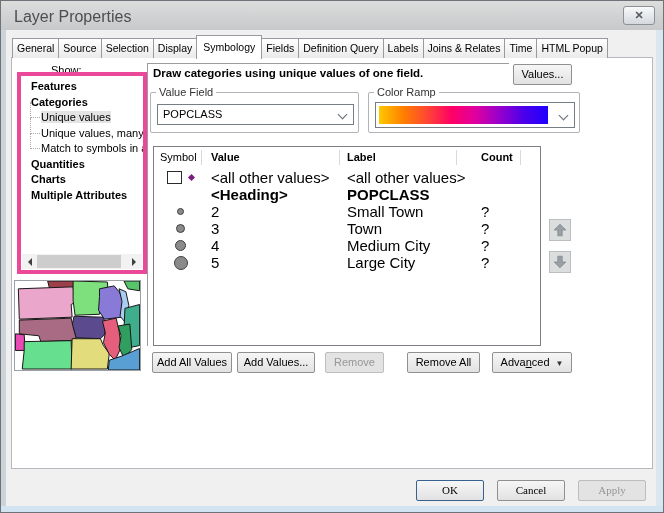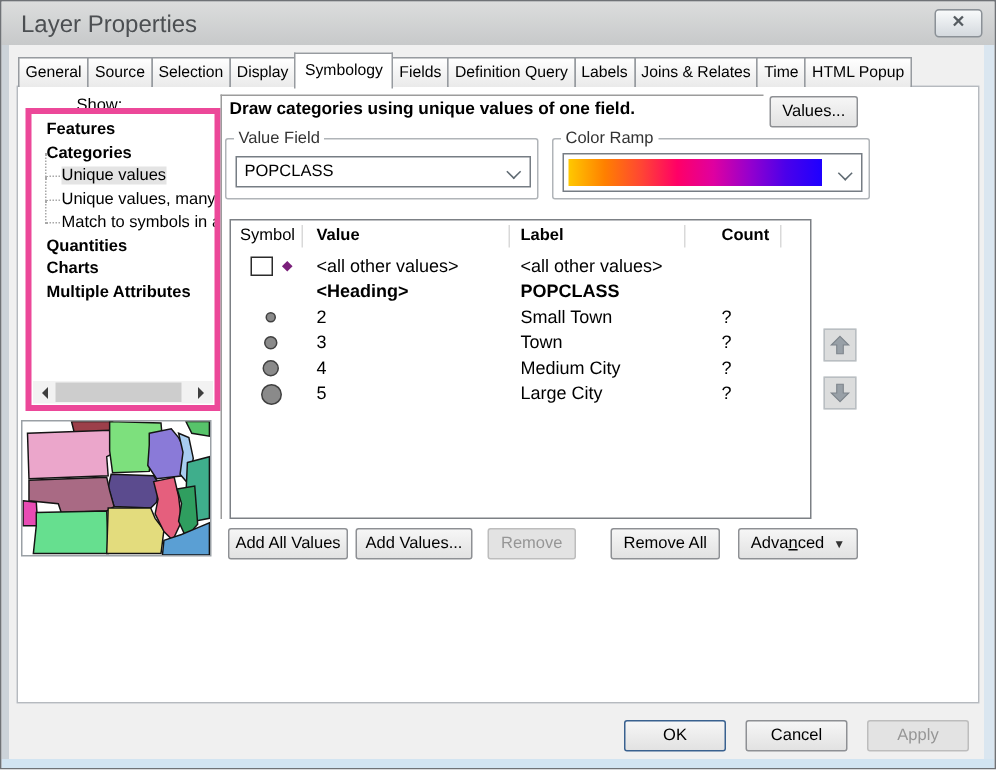--- a/index.html
+++ b/index.html
@@ -78,37 +78,37 @@
   #cr-combo { left:6px; top:9px; width:200px; height:26px; }
   #cr-strip { position:absolute; left:3px; top:3px; width:169px; height:18px; }
   #cr-combo .chev { top:9px; }
 
   
   #vtable { position:absolute; left:152px; top:145px; width:388px; height:200px; border:1px solid #7c8085; background:#fff; }
   .th { position:absolute; top:0; height:21px; font-size:11px; line-height:21px; font-weight:bold; }
   .th.sym { left:6px; font-weight:normal; }
   .th.val { left:57px; } .th.labl { left:193px; } .th.cnt { left:327px;text-align:right; }
   .hsep { position:absolute; top:3px; width:1px; height:15px; background:#d9d9d9; }
-  .trow { position:absolute; left:0; width:100%; height:17px; font-size:12px; line-height:17px; }
+  .trow { position:absolute; left:0; width:100%; height:17px; font-size:15px; line-height:17px; }
   .trow.bold .cv, .trow.bold .cl { font-weight:bold; }
   .cs { position:absolute; left:0; top:0; width:53px; height:17px; display:flex; align-items:center; justify-content:center; }
   .cv { position:absolute; left:57px; top:0; white-space:nowrap; }
   .cl { position:absolute; left:193px; top:0; white-space:nowrap; }
   .cc { position:absolute; left:327px; top:0; }
   .chk { width:15px; height:13px; background:#fff; border:1px solid #2b2b2b; margin-right:7px; }
   .dot { width:5px; height:5px; transform:rotate(45deg); }
   .circ { border-radius:50%; }
 
   
   .movebtn { position:absolute; left:548px; width:22px; height:22px; background:#dcdddd; border:1px solid #b9bec2;
              display:flex; align-items:center; justify-content:center; }
   #move-up { top:218px; } #move-down { top:250px; }
 
   
-  #dlg-buttons .btn { top:479px; width:68px; }
+  #dlg-buttons .btn { top:479px; width:68px;font-family:Liberation Serif, serif; }
 </style>
 </head>
 <body>
 
 <div id="win">
   <div id="titlebar">
     <span id="title" class="lbl">Layer Properties</span>
   </div>
   <div id="closebtn">
     <span>✕</span>

